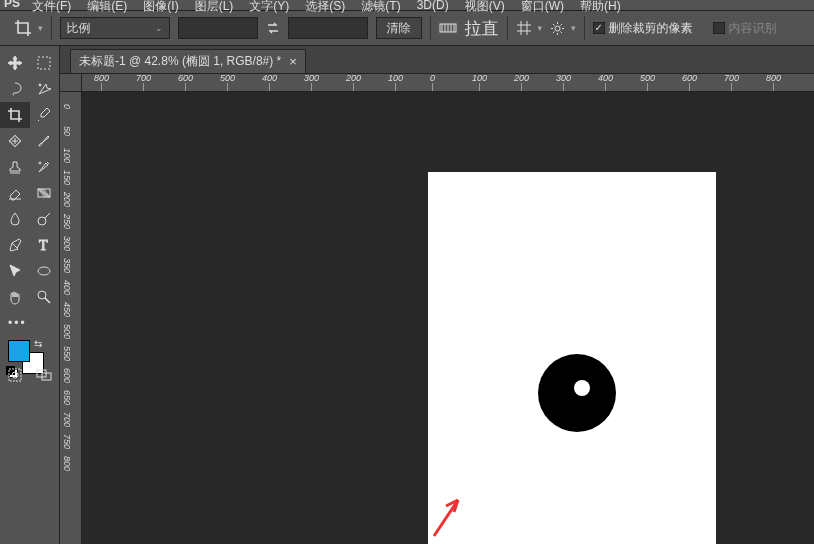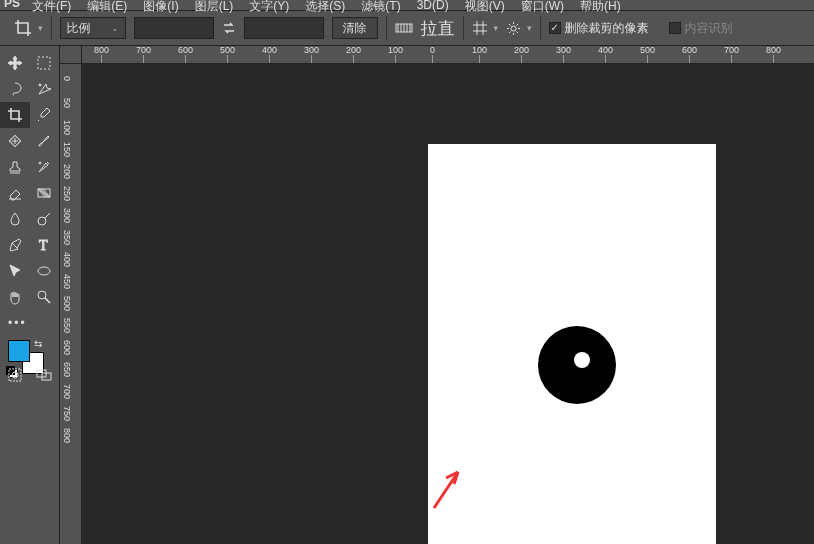--- a/index.html
+++ b/index.html
@@ -11,21 +11,21 @@
   .menubar { height: 10px; background: #535353; display:flex; padding-left:32px; gap:16px; position:relative; top:-2px;}
   .menubar span { color:#ddd; font-size:12px; white-space:nowrap; }
   .ps-logo { position:absolute; left:4px; top:-2px; color:#5ac; font-weight:bold; font-size:12px;}
   .optionsbar {
     height: 36px; background: #535353; border-top:1px solid #222; border-bottom:1px solid #222;
     display:flex; align-items:center; gap:8px; padding-left:14px;
   }
   .opt-icon { display:inline-flex; align-items:center; justify-content:center; }
   .divider { width:1px; height:24px; background:#333; }
   .dropdown { height:22px; background:#444; border:1px solid #222; display:flex; align-items:center; padding:0 6px; color:#ddd;}
-  .dropdown.ratio { width:66px; justify-content:space-between;}
+  .dropdown.ratio { width:110px; justify-content:space-between;}
   .dd-arrow { font-size:9px; color:#aaa; margin-left:6px;}
   .textbox { width:80px; height:22px; background:#333; border:1px solid #222;}
   .btn-clear { height:22px; padding:0 10px; background:#444; border:1px solid #222; display:flex; align-items:center; color:#ddd;}
   .checkbox { width:12px; height:12px; border:1px solid #222; background:#333; display:inline-flex; align-items:center; justify-content:center; margin-right:4px;}
   .checkbox.checked::after{content:"✓"; font-size:10px; color:#ddd; line-height:1;}
   .cb-label { display:flex; align-items:center; color:#ddd;}
   .cb-label.dim { color:#888; }
   .workspace { display:flex; height:calc(544px - 46px); }
   .tools {
     width:60px; background:#535353; border-right:1px solid #222;
@@ -43,21 +43,21 @@
   .mini-sw  { position:absolute; left:6px; top:30px; width:10px; height:10px;}
   .mini-sw::before{content:""; position:absolute; left:3px; top:3px; width:7px; height:7px; background:#fff; border:1px solid #000;}
   .mini-sw::after {content:""; position:absolute; left:0; top:0; width:7px; height:7px; background:#000; border:1px solid #000;}
   .sw-arrows{ position:absolute; left:34px; top:2px; font-size:10px; color:#ddd;}
   .mask-row { grid-column:1/3; display:flex; }
   .mask-row .tool{ flex:1; height:26px;}
   .docarea { flex:1; display:flex; flex-direction:column; min-width:0;}
   .tabstrip { height:28px; background:#424242; border-bottom:1px solid #222; display:flex; align-items:flex-end; padding-left:10px;}
   .tab { height:24px; background:#535353; border:1px solid #222; border-bottom:none; display:flex; align-items:center; padding:0 8px; gap:8px; font-size:12px; color:#ddd;}
   .tab .close { color:#ddd; font-size:13px;}
-  .rulers-canvas { flex:1; display:grid; grid-template-columns:22px 1fr; grid-template-rows:18px 1fr; background:#282828;}
+  .rulers-canvas { flex:1; display:grid; grid-template-columns:22px 1fr; grid-template-rows:18px 1fr; background:#282828;font-style:italic;}
   .ruler-corner{ background:#535353; border-right:1px solid #222; border-bottom:1px solid #222;}
   .ruler-top{ background:#535353; border-bottom:1px solid #222; position:relative; overflow:hidden;}
   .ruler-left{ background:#535353; border-right:1px solid #222; position:relative; overflow:hidden;}
   .rt-tick{position:absolute; top:0; height:18px; display:flex; flex-direction:column; align-items:center;}
   .rt-tick .lbl{ font-size:9px; color:#ddd; line-height:1; }
   .rt-tick .line{ width:1px; flex:1; background:#999;}
   .rl-tick{position:absolute; left:0; width:22px; display:flex;}
   .rl-tick .lbl{ font-size:9px; color:#ddd; writing-mode:vertical-rl; line-height:1; margin-left:2px;}
   .canvas { background:#282828; position:relative; overflow:hidden;}
   .page { position:absolute; left:346px; top:80px; width:288px; height:560px; background:#fff;}
@@ -267,20 +267,26 @@
       <div class="tool">
           <svg viewBox="0 0 16 16">
             <rect x="1" y="3" width="9" height="7" stroke="#ddd" fill="none"></rect>
             <rect x="6" y="6" width="9" height="7" stroke="#ddd" fill="none"></rect>
           </svg>
         </div>
     </div>
   </div>
 
   <div class="docarea">
+    <div class="tabstrip">
+      <div class="tab">
+        <span>未标题-1 @ 42.8% (椭圆 1, RGB/8#) *</span>
+        <span class="close">×</span>
+      </div>
+    </div>
     <div class="rulers-canvas">
       <div class="ruler-corner"></div>
       <div class="ruler-top" id="ruler-top">
           <div class="rt-tick" style="left: 12px;">
             <span class="lbl">800</span>
             <span class="line"></span>
           </div>
           <div class="rt-tick" style="left: 54px;">
             <span class="lbl">700</span>
             <span class="line"></span>

